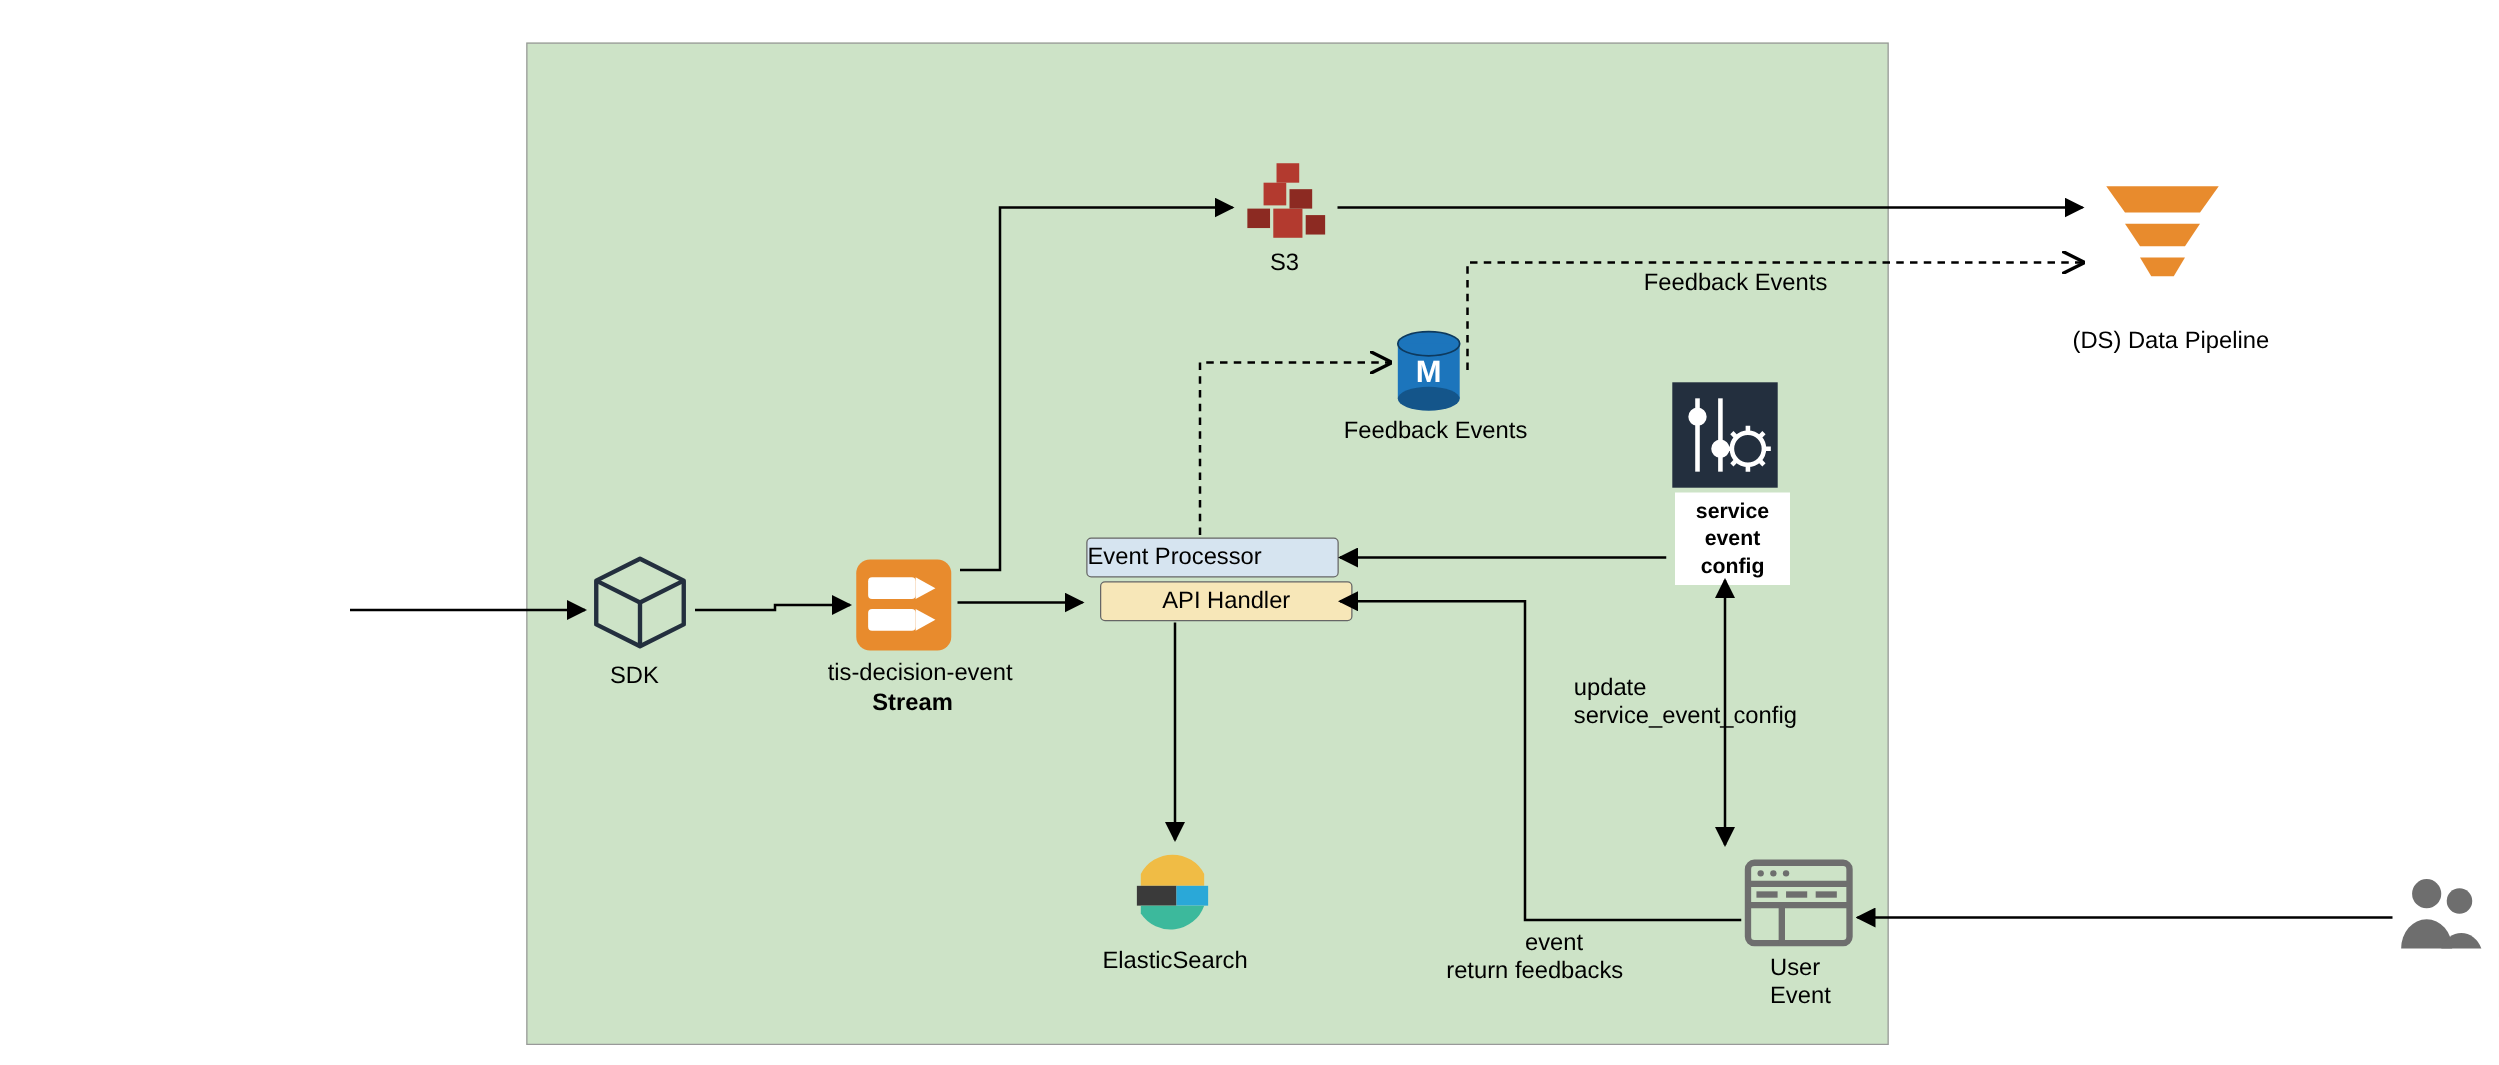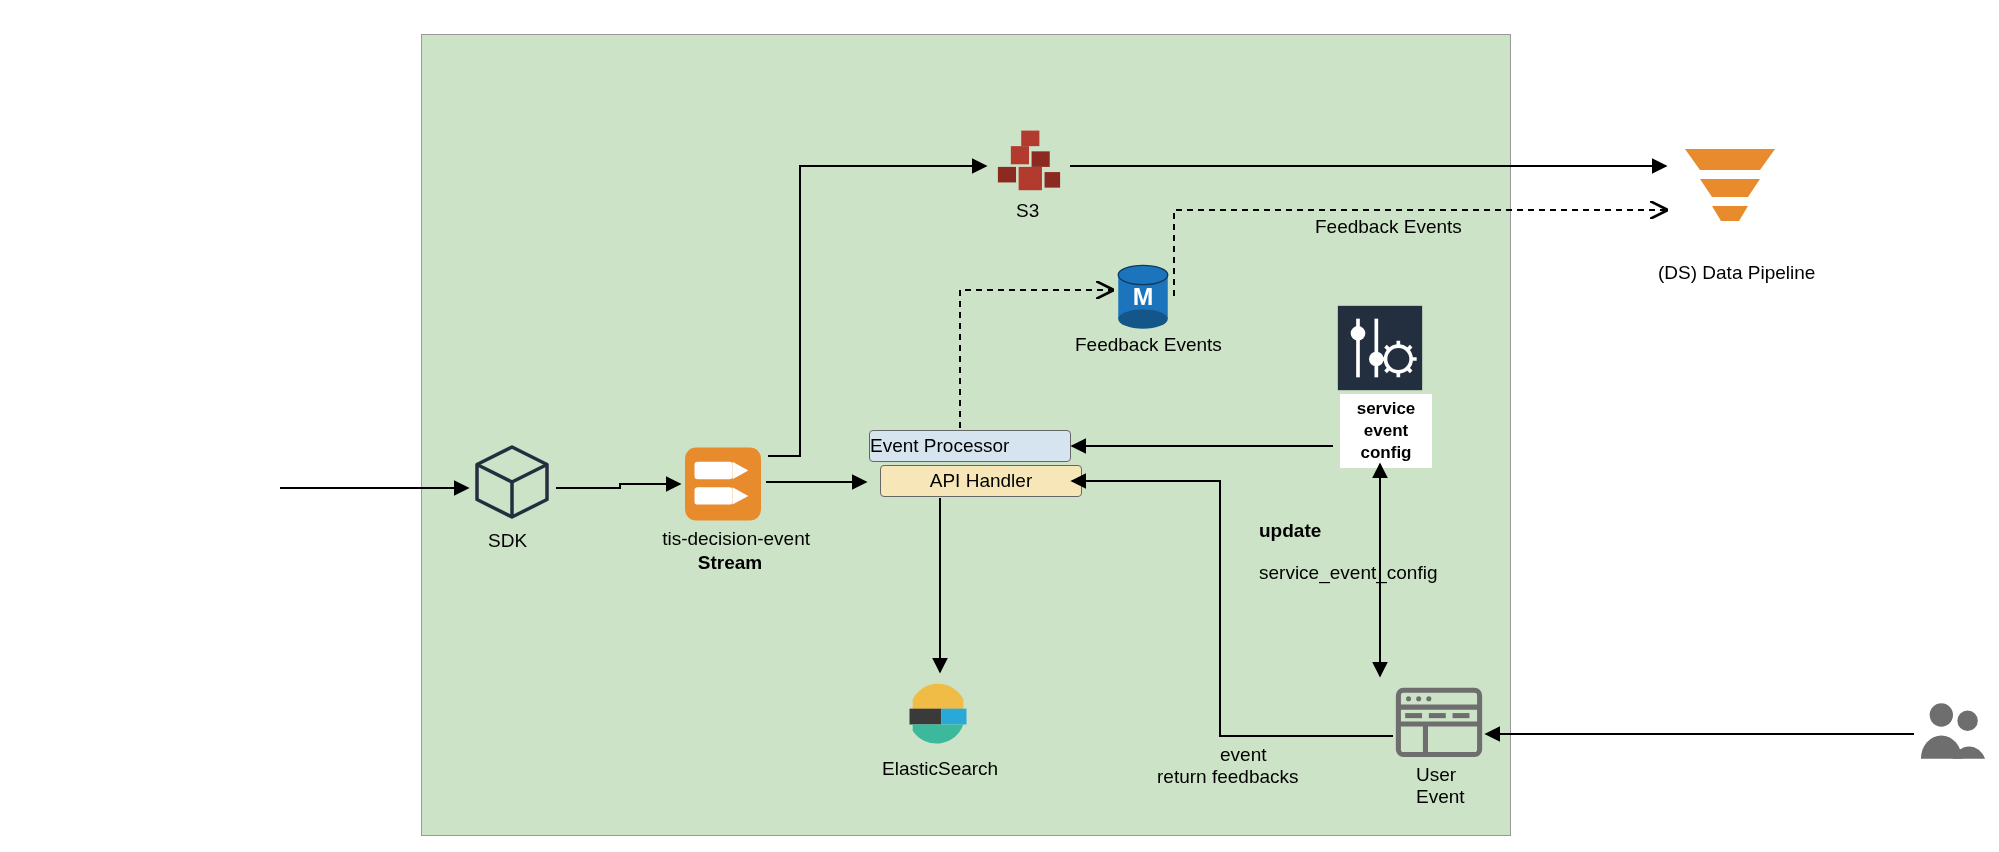--- a/index.html
+++ b/index.html
@@ -139,21 +139,21 @@
       <g fill="#6e6e6e">
         <circle cx="16" cy="10" r="8"></circle>
         <path d="M2 40 a14 16 0 0 1 28 0 z"></path>
         <circle cx="34" cy="14" r="7"></circle>
         <path d="M24 40 a12 14 0 0 1 22 0 z"></path>
       </g>
     </svg>
   </div>
 
   <div class="abs label" style="left:1315px;top:216px;">Feedback Events</div>
-  <div class="abs label" style="left:1259px;top:520px;font-weight:bold;">update</div>
+  <div class="abs label" style="left:1259px;top:540px;">update</div>
   <div class="abs label" style="left:1259px;top:562px;">service_event_config</div>
   <div class="abs label" style="left:1220px;top:744px;">event</div>
   <div class="abs label" style="left:1157px;top:766px;">return feedbacks</div>
 
   <svg class="abs" style="left:0;top:0;" width="1999" height="852">
     <defs>
       <marker id="arr" viewBox="0 0 10 10" refX="9" refY="5" markerWidth="8" markerHeight="8" orient="auto-start-reverse">
         <path d="M0 0 L10 5 L0 10 z" fill="#000"></path>
       </marker>
       <marker id="arrOpen" viewBox="0 0 10 10" refX="9" refY="5" markerWidth="9" markerHeight="9" orient="auto-start-reverse">

